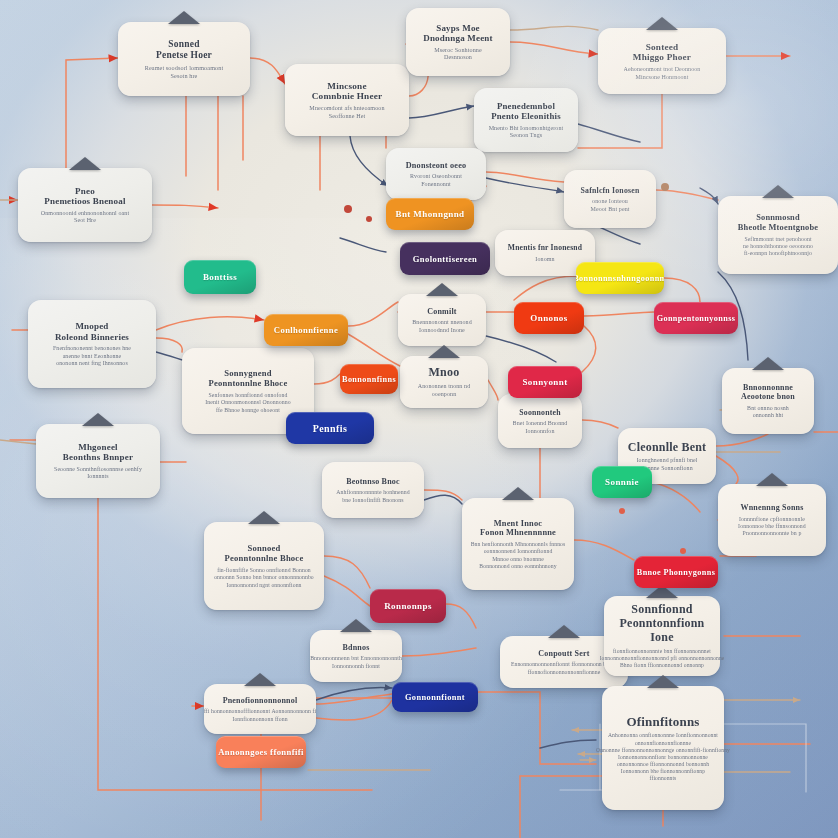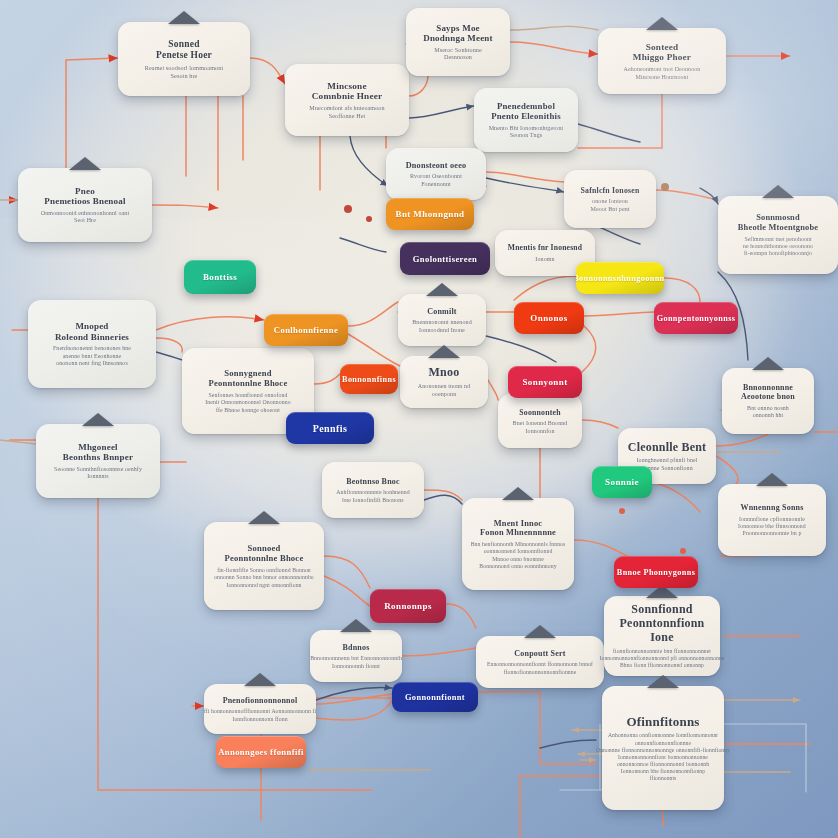--- a/index.html
+++ b/index.html
@@ -413,21 +413,21 @@
       <div class="node" style="left: 310px; top: 630px; width: 92px; height: 52px;">
         <div class="tab"></div>
         <div class="title" style="font-size: 8px;">
           <div>Bdnnos</div>
         </div>
         <div class="body" style="font-size: 5.8px;">
           <div>Bnnonnonnnenn bnt Ennonnonnonnth</div>
           <div>Ionnonnonnh fionnt</div>
         </div>
       </div>
-      <div class="node" style="left: 476px; top: 636px; width: 128px; height: 52px;">
+      <div class="node" style="left: 500px; top: 636px; width: 128px; height: 52px;">
         <div class="tab"></div>
         <div class="title" style="font-size: 8px;">
           <div>Conpoutt Sert</div>
         </div>
         <div class="body" style="font-size: 5.7px;">
           <div>Ennonnonnonnonnfionnt ffonnonnonn bnnof</div>
           <div>ffonnofionnonnonnonnfionnne</div>
         </div>
       </div>
       <div class="node" style="left: 604px; top: 596px; width: 116px; height: 80px;">
@@ -471,21 +471,21 @@
       <div class="pill" style="left: 400px; top: 242px; width: 90px; height: 33px; font-size: 8.6px; background: linear-gradient(160deg, rgb(70, 48, 94) 0%, rgb(70, 48, 94) 55%, rgba(0, 0, 0, 0.16) 100%) rgb(70, 48, 94);">Gnolonttisereen</div>
       <div class="pill" style="left: 184px; top: 260px; width: 72px; height: 34px; font-size: 9px; background: linear-gradient(160deg, rgb(34, 188, 140) 0%, rgb(34, 188, 140) 55%, rgba(0, 0, 0, 0.16) 100%) rgb(34, 188, 140);">Bonttiss</div>
       <div class="pill" style="left: 576px; top: 262px; width: 88px; height: 32px; font-size: 8.2px; background: linear-gradient(160deg, rgb(245, 230, 20) 0%, rgb(245, 230, 20) 55%, rgba(0, 0, 0, 0.16) 100%) rgb(245, 230, 20);">Bonnonnnsnhnngoonnm</div>
       <div class="pill" style="left: 264px; top: 314px; width: 84px; height: 32px; font-size: 8.6px; background: linear-gradient(160deg, rgb(238, 148, 34) 0%, rgb(238, 148, 34) 55%, rgba(0, 0, 0, 0.16) 100%) rgb(238, 148, 34);">Conlhonnfienne</div>
       <div class="pill" style="left: 514px; top: 302px; width: 70px; height: 32px; font-size: 9px; background: linear-gradient(160deg, rgb(240, 58, 18) 0%, rgb(240, 58, 18) 55%, rgba(0, 0, 0, 0.16) 100%) rgb(240, 58, 18);">Onnonos</div>
       <div class="pill" style="left: 654px; top: 302px; width: 84px; height: 32px; font-size: 8.2px; background: linear-gradient(160deg, rgb(220, 48, 85) 0%, rgb(220, 48, 85) 55%, rgba(0, 0, 0, 0.16) 100%) rgb(220, 48, 85);">Gonnpentonnyonnss</div>
       <div class="pill" style="left: 340px; top: 364px; width: 58px; height: 30px; font-size: 8.2px; background: linear-gradient(160deg, rgb(238, 75, 24) 0%, rgb(238, 75, 24) 55%, rgba(0, 0, 0, 0.16) 100%) rgb(238, 75, 24);">Bonnonnfinns</div>
       <div class="pill" style="left: 508px; top: 366px; width: 74px; height: 32px; font-size: 9px; background: linear-gradient(160deg, rgb(224, 40, 72) 0%, rgb(224, 40, 72) 55%, rgba(0, 0, 0, 0.16) 100%) rgb(224, 40, 72);">Sonnyonnt</div>
       <div class="pill" style="left: 286px; top: 412px; width: 88px; height: 32px; font-size: 10px; background: linear-gradient(160deg, rgb(31, 55, 165) 0%, rgb(31, 55, 165) 55%, rgba(0, 0, 0, 0.16) 100%) rgb(31, 55, 165);">Pennfis</div>
       <div class="pill" style="left: 592px; top: 466px; width: 60px; height: 32px; font-size: 9px; background: linear-gradient(160deg, rgb(33, 201, 126) 0%, rgb(33, 201, 126) 55%, rgba(0, 0, 0, 0.16) 100%) rgb(33, 201, 126);">Sonnnie</div>
-      <div class="pill" style="left: 614px; top: 556px; width: 84px; height: 32px; font-size: 8.2px; background: linear-gradient(160deg, rgb(228, 36, 55) 0%, rgb(228, 36, 55) 55%, rgba(0, 0, 0, 0.16) 100%) rgb(228, 36, 55);">Bnnoe   Phonnygonns</div>
+      <div class="pill" style="left: 634px; top: 556px; width: 84px; height: 32px; font-size: 8.2px; background: linear-gradient(160deg, rgb(228, 36, 55) 0%, rgb(228, 36, 55) 55%, rgba(0, 0, 0, 0.16) 100%) rgb(228, 36, 55);">Bnnoe   Phonnygonns</div>
       <div class="pill" style="left: 370px; top: 589px; width: 76px; height: 34px; font-size: 9px; background: linear-gradient(160deg, rgb(185, 42, 74) 0%, rgb(185, 42, 74) 55%, rgba(0, 0, 0, 0.16) 100%) rgb(185, 42, 74);">Ronnonnps</div>
       <div class="pill" style="left: 392px; top: 682px; width: 86px; height: 30px; font-size: 8.4px; background: linear-gradient(160deg, rgb(30, 50, 160) 0%, rgb(30, 50, 160) 55%, rgba(0, 0, 0, 0.16) 100%) rgb(30, 50, 160);">Gonnonnfionnt</div>
       <div class="pill" style="left: 216px; top: 736px; width: 90px; height: 32px; font-size: 8.6px; background: linear-gradient(160deg, rgb(249, 128, 90) 0%, rgb(249, 128, 90) 55%, rgba(0, 0, 0, 0.16) 100%) rgb(249, 128, 90);">Annonngoes ffonnfifi</div>
       <div class="dot" style="left: 661px; top: 183px; width: 8px; height: 8px; background: rgb(176, 128, 96);"></div>
       <div class="dot" style="left: 344px; top: 205px; width: 8px; height: 8px; background: rgb(194, 72, 58);"></div>
       <div class="dot" style="left: 366px; top: 216px; width: 6px; height: 6px; background: rgb(194, 72, 58);"></div>
       <div class="dot" style="left: 619px; top: 508px; width: 6px; height: 6px; background: rgb(224, 96, 74);"></div>
       <div class="dot" style="left: 680px; top: 548px; width: 6px; height: 6px; background: rgb(224, 96, 74);"></div>
     </div>
 </div>

